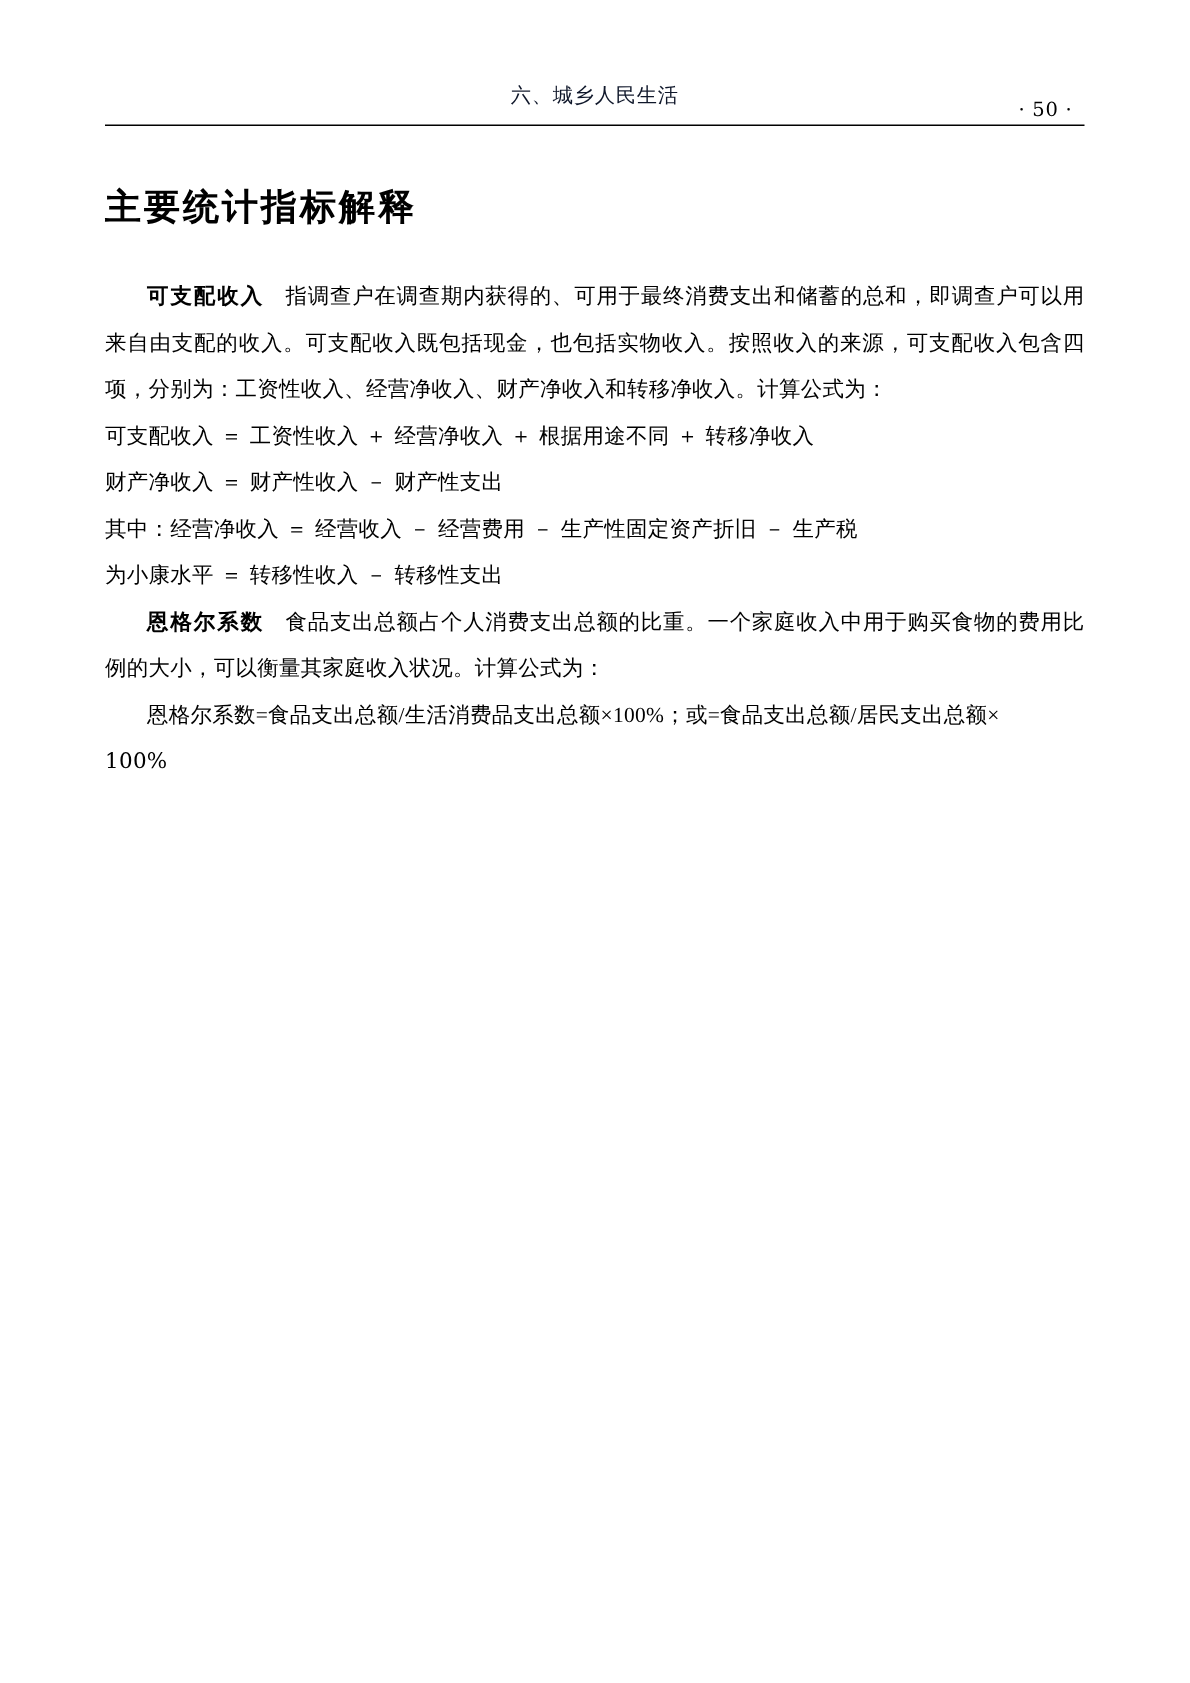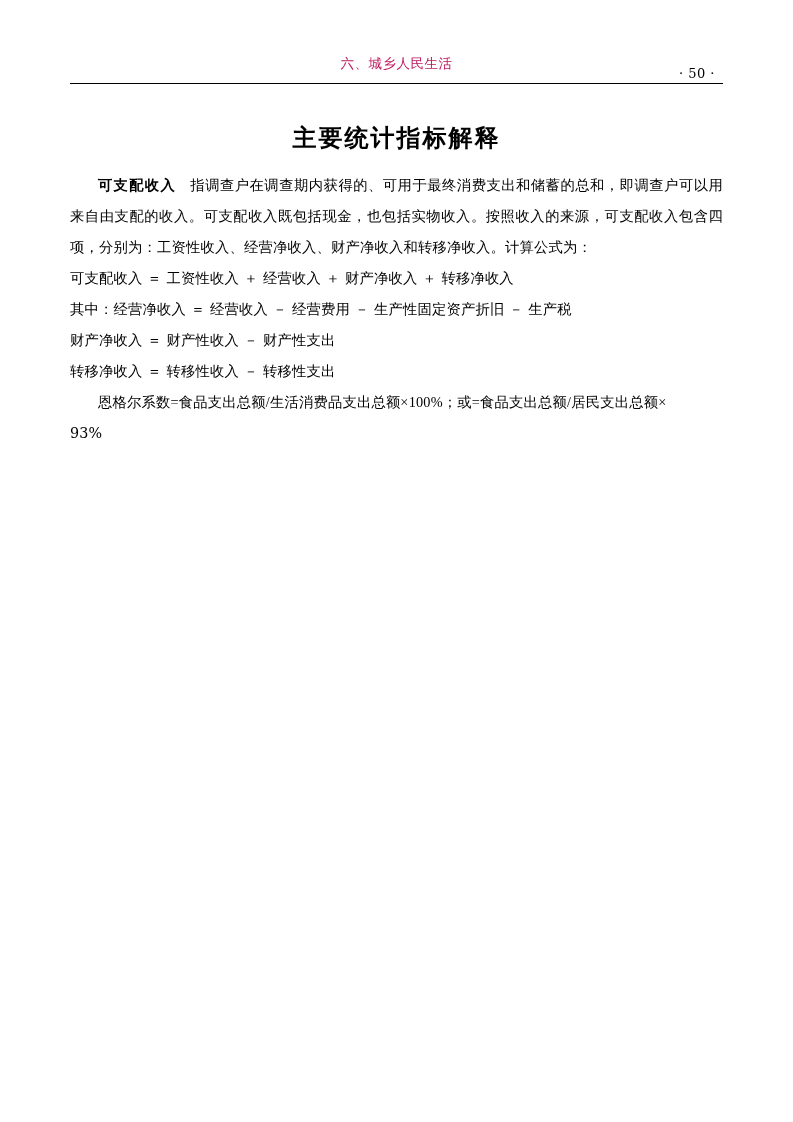--- a/index.html
+++ b/index.html
@@ -29,42 +29,42 @@
     align-items: baseline;
     justify-content: center;
     position: relative;
     height: 26px;
     font-size: 13.5px;
     letter-spacing: 0.5px;
   }
   .header-title {
     font-family: "DejaVu Sans", "Liberation Sans", sans-serif;
     font-size: 13.5px;
-    color: #be185d;
+    color: #0f172a;
   }
   .header-page {
     position: absolute;
     right: 8px;
     bottom: 0;
     font-family: "DejaVu Serif", "Liberation Serif", serif;
     font-size: 13px;
   }
   .header-rule {
     border-bottom: 1.4px solid #000;
     margin-top: 2px;
     width: 100%;
   }
   .doc-title {
-    text-align: center;
+    text-align: left;
     font-family: "DejaVu Sans", "Liberation Sans", sans-serif;
     font-weight: bold;
     font-size: 24px;
     letter-spacing: 2px;
     margin-top: 38px;
-    margin-bottom: 16px;
+    margin-bottom: 29px;
   }
   .body-block {
     margin-top: 2px;
   }
   p.para {
     margin: 0;
     font-size: 14.3px;
     line-height: 31px;
     text-align: justify;
     text-justify: inter-ideograph;
@@ -105,26 +105,27 @@
       <span class="header-page">· 50 ·</span>
     </div>
     <div class="header-rule"></div>
 
     <div class="doc-title">主要统计指标解释</div>
 
     <div class="body-block">
 
       <p class="para indent"><span class="term">可支配收入</span><span class="term-gap"></span><span>指调查户在调查期内获得的、可用于最终消费支出和储蓄的总和，即调查户可以用来自由支配的收入。可支配收入既包括现金，也包括实物收入。按照收入的来源，可支配收入包含四项，分别为：工资性收入、经营净收入、财产净收入和转移净收入。计算公式为：</span></p>
 
-      <p class="formula">可支配收入 ＝ 工资性收入 ＋ 经营收入 ＋ 财产净收入 ＋ 转移净收入</p>
+      <p class="formula">可支配收入 ＝ 工资性收入 ＋ 经营净收入 ＋ 根据用途不同 ＋ 转移净收入</p>
+      <p class="formula">财产净收入 ＝ 财产性收入 － 财产性支出</p>
       <p class="formula">其中：经营净收入 ＝ 经营收入 － 经营费用 － 生产性固定资产折旧 － 生产税</p>
-      <p class="formula">财产净收入 ＝ 财产性收入 － 财产性支出</p>
-      <p class="formula">转移净收入 ＝ 转移性收入 － 转移性支出</p>
+      <p class="formula">为小康水平 ＝ 转移性收入 － 转移性支出</p>
 
+      <p class="para indent"><span class="term">恩格尔系数</span><span class="term-gap"></span><span>食品支出总额占个人消费支出总额的比重。一个家庭收入中用于购买食物的费用比例的大小，可以衡量其家庭收入状况。计算公式为：</span></p>
 
       <p class="formula formula-indent">恩格尔系数=食品支出总额/生活消费品支出总额×100%；或=食品支出总额/居民支出总额×</p>
-      <p class="formula">93%</p>
+      <p class="formula">100%</p>
 
 
 
     </div>
   </div>
 </div>
 
 </body></html>

